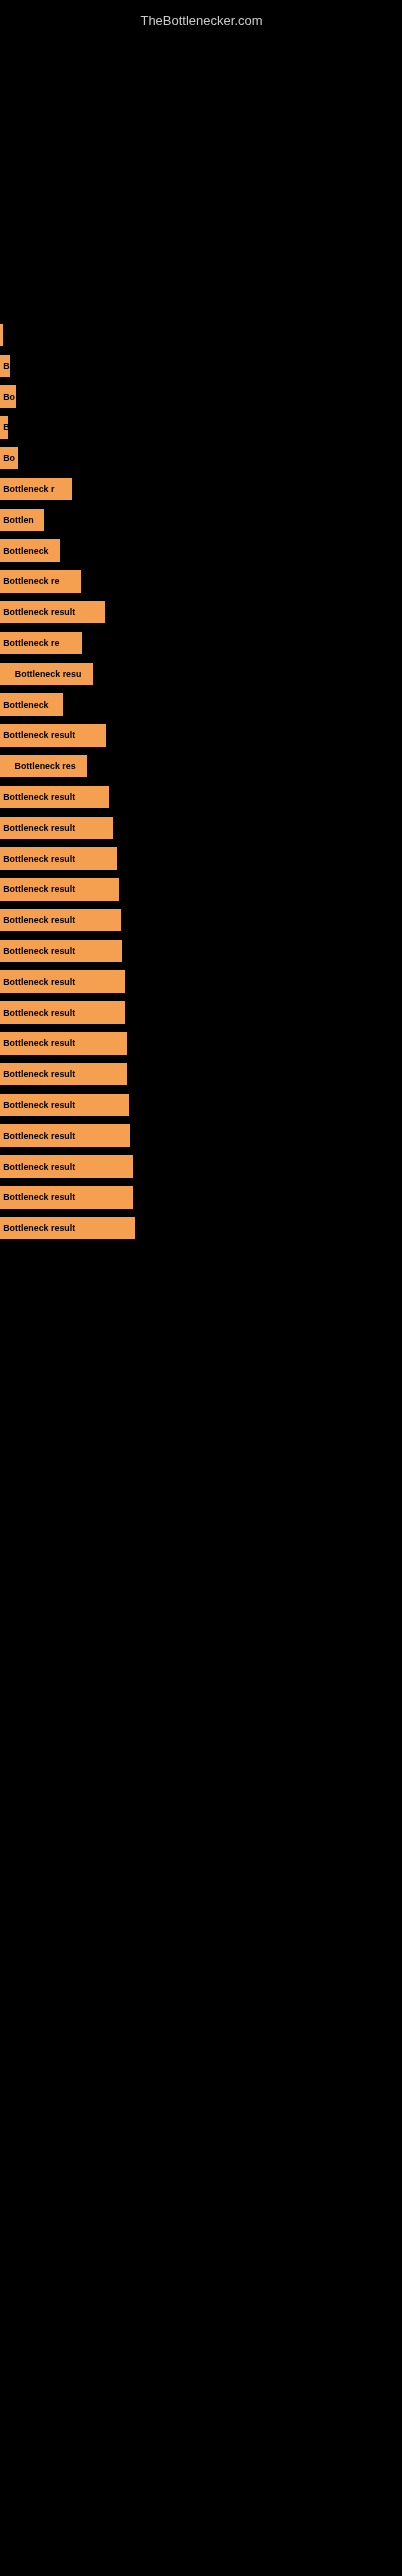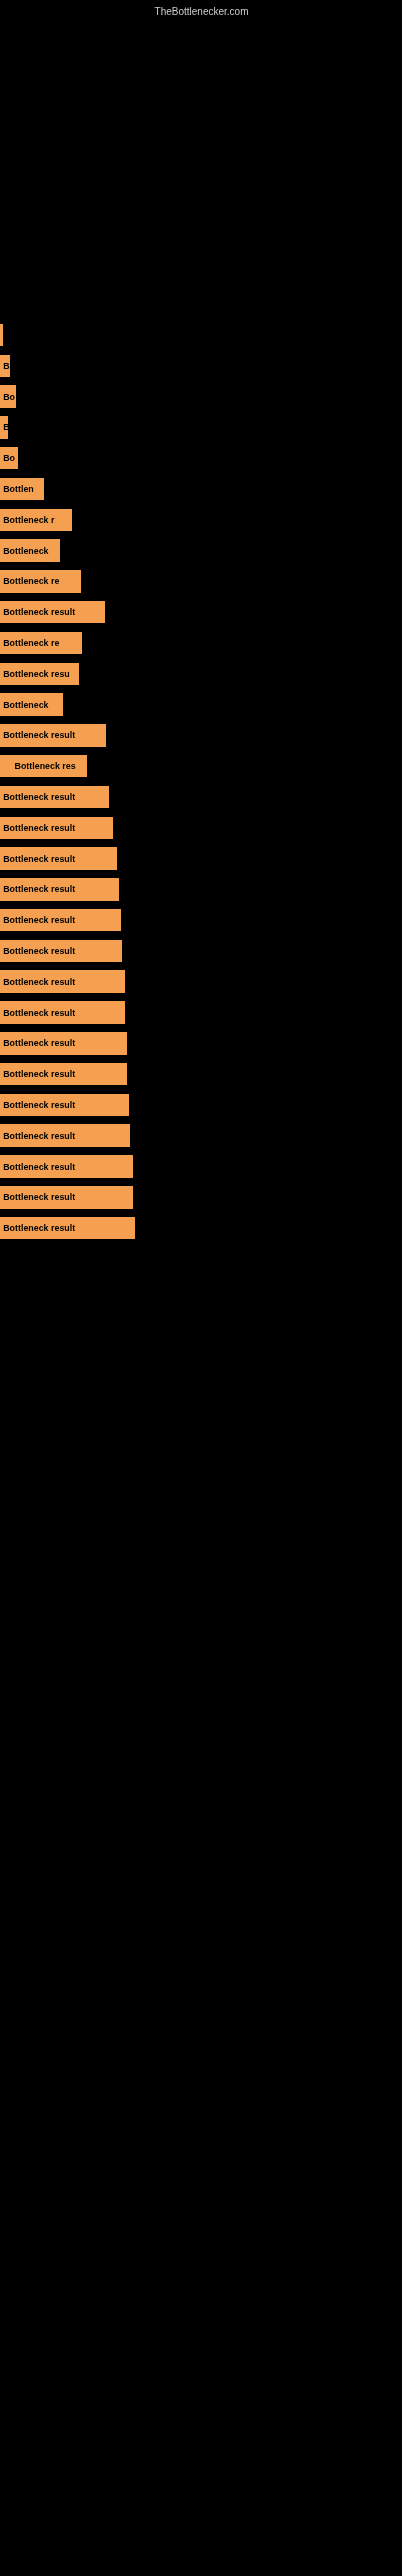--- a/index.html
+++ b/index.html
@@ -11,25 +11,25 @@
     body {
       background-color: #000000;
       width: 403px;
       min-height: 2576px;
       font-family: Arial, sans-serif;
       position: relative;
     }
 
     .site-title {
       position: absolute;
-      top: 6px;
+      top: 13px;
       left: 50%;
       transform: translateX(-50%);
       color: #cccccc;
-      font-size: 10px;
+      font-size: 13px;
       white-space: nowrap;
     }
 
     .bars-container {
       position: absolute;
       top: 322px;
       left: 0;
       width: 403px;
     }
 
@@ -78,51 +78,51 @@
       <div class="bar" style="width: 8px;">
         <span>B</span>
       </div>
     </div>
     <div class="bar-row">
       <div class="bar" style="width: 17.7px;">
         <span>Bo</span>
       </div>
     </div>
     <div class="bar-row">
+      <div class="bar" style="width: 72px;">
+        <span>Bottleneck r</span>
+      </div>
+    </div>
+    <div class="bar-row">
       <div class="bar" style="width: 44px;">
         <span>Bottlen</span>
       </div>
     </div>
     <div class="bar-row">
-      <div class="bar" style="width: 72px;">
-        <span>Bottleneck r</span>
-      </div>
-    </div>
-    <div class="bar-row">
       <div class="bar" style="width: 60px;">
         <span>Bottleneck</span>
       </div>
     </div>
     <div class="bar-row">
       <div class="bar" style="width: 81px;">
         <span>Bottleneck re</span>
       </div>
     </div>
     <div class="bar-row">
       <div class="bar" style="width: 105px;">
         <span>Bottleneck result</span>
       </div>
     </div>
     <div class="bar-row">
       <div class="bar" style="width: 82px;">
         <span>Bottleneck re</span>
       </div>
     </div>
     <div class="bar-row">
-      <div class="bar" style="width: 79px;">
+      <div class="bar" style="width: 93px; justify-content: center;">
         <span>Bottleneck resu</span>
       </div>
     </div>
     <div class="bar-row">
       <div class="bar" style="width: 63px;">
         <span>Bottleneck</span>
       </div>
     </div>
     <div class="bar-row">
       <div class="bar" style="width: 106px;">

